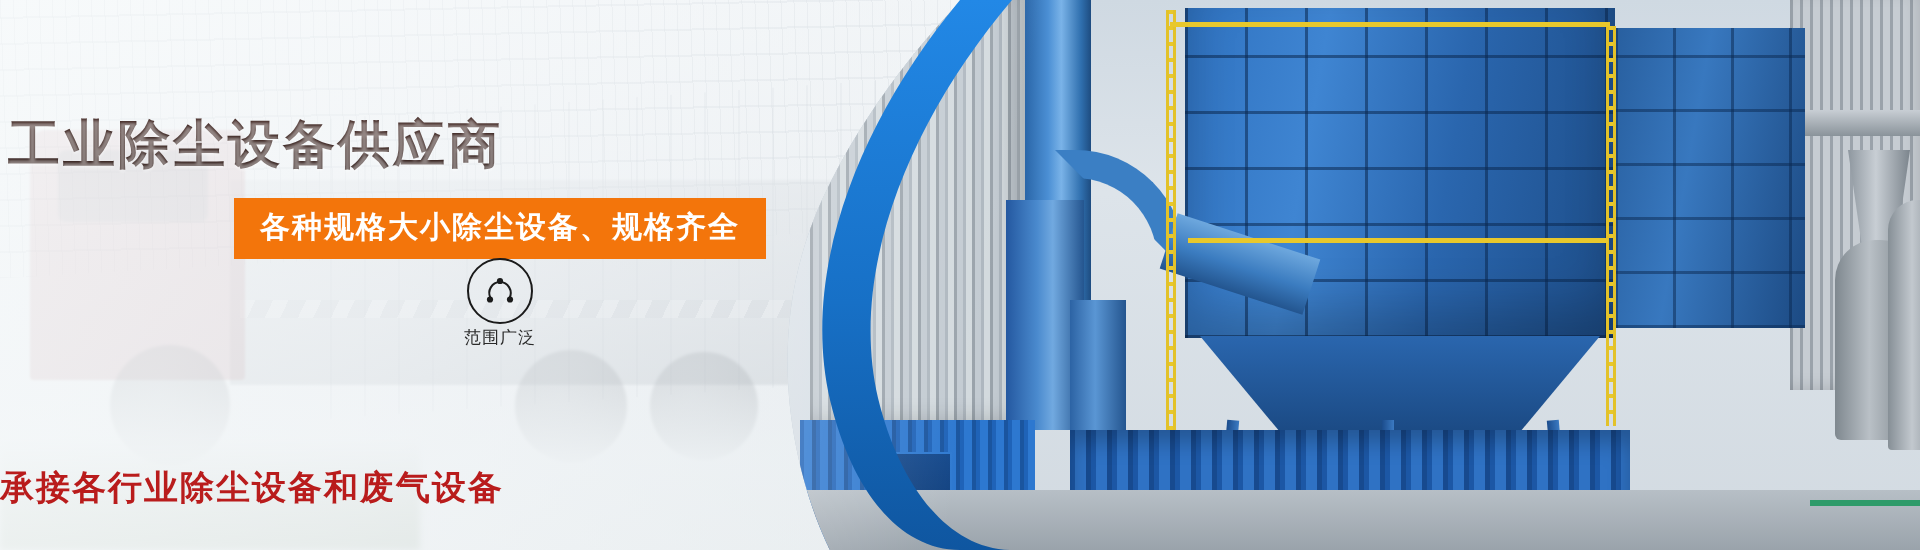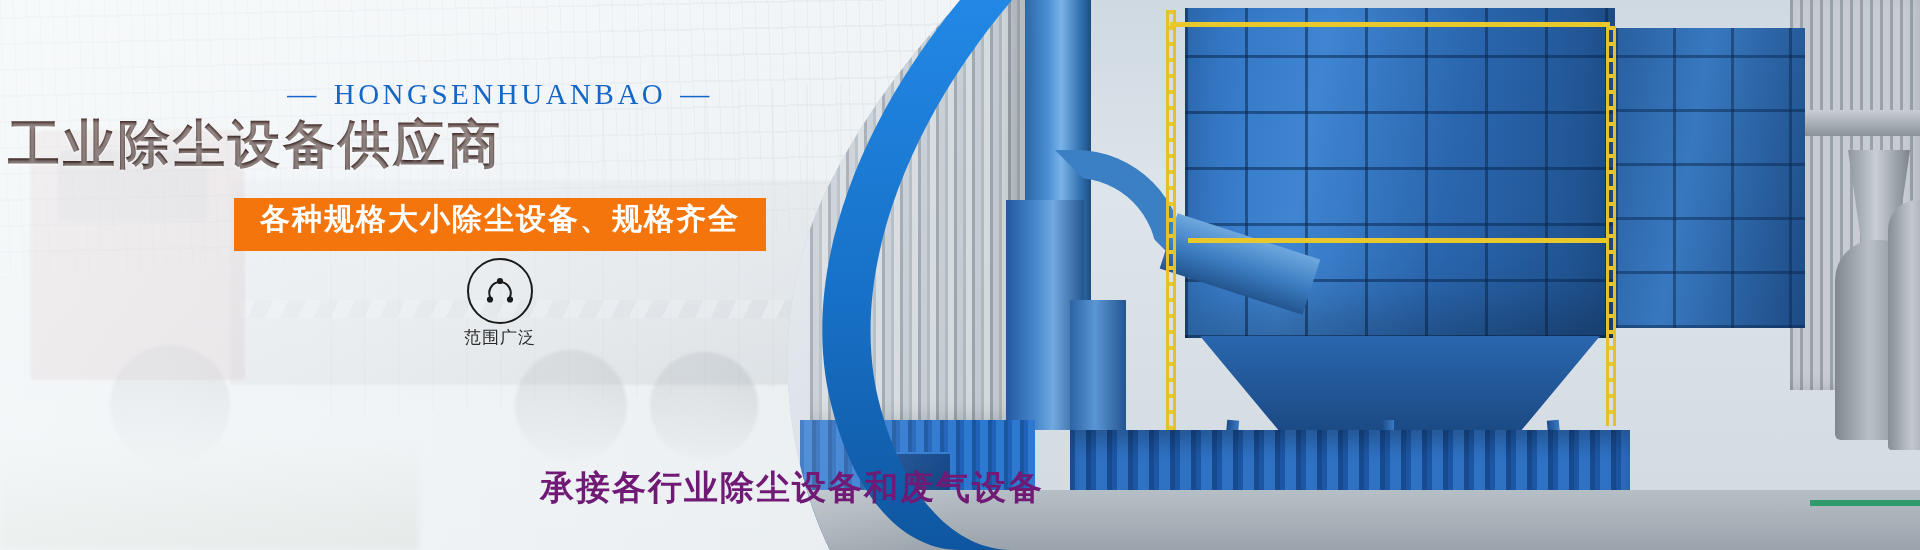--- a/index.html
+++ b/index.html
@@ -273,46 +273,45 @@
   }
 
   .subbar-wrap {
     position:absolute; left:0; top:198px; width:1000px; text-align:center;
   }
   .subbar {
     display:inline-block;
     background:#f3750b;
     color:#ffffff;
     font-size:30px; font-weight:bold; letter-spacing:2px;
-    padding:1px 26px 11px 26px;
+    padding:9px 26px 11px 26px;
     white-space:nowrap;
   }
 
   .features {
     position:absolute; left:0; top:258px; width:1000px;
     display:flex; justify-content:center; gap:58px;
   }
   .feature { width:88px; text-align:center; }
   .feature .circle {
     width:66px; height:66px; margin:0 auto;
     border:2.5px solid #1b1b1b; border-radius:50%;
     display:flex; align-items:center; justify-content:center;
   }
   .feature .flabel {
     margin-top:2px;
     font-size:17px; color:#2a2a2a; letter-spacing:1px; white-space:nowrap;
   }
 
   .tagline {
     position:absolute; left:0; top:465px; width:1000px;
-    text-align:right;
+    text-align:left;
     font-size:34px; font-weight:bold; letter-spacing:2px;
-    color:#701a75;
+    color:#b91c1c;
     white-space:nowrap;
-    margin-left:44px;
   }
 </style>
 </head>
 <body>
 
 <div id="banner">
 
   <div class="bg-left">
     <div class="bg-roof"></div>
     <div class="bg-wall"></div>
@@ -366,23 +365,20 @@
         <stop offset="55%" stop-color="#1770c6"></stop>
         <stop offset="100%" stop-color="#0f56a0"></stop>
       </linearGradient>
     </defs>
     <path d="M 960 0 C 860 120 800 270 830 400 C 852 492 900 550 960 550
              L 1010 550 C 944 548 898 480 878 398 C 848 268 912 118 1012 0 Z" fill="url(#arcg)"></path>
   </svg>
 
   <div class="content">
 
-    <div class="eyebrow">
-      <span class="dash">—</span><span>HONGSENHUANBAO</span><span class="dash">—</span>
-    </div>
 
     <div class="headline">工业除尘设备供应商</div>
 
     <div class="subbar-wrap">
       <span class="subbar">各种规格大小除尘设备、规格齐全</span>
     </div>
 
     <div class="features">
 
       <div class="feature">

